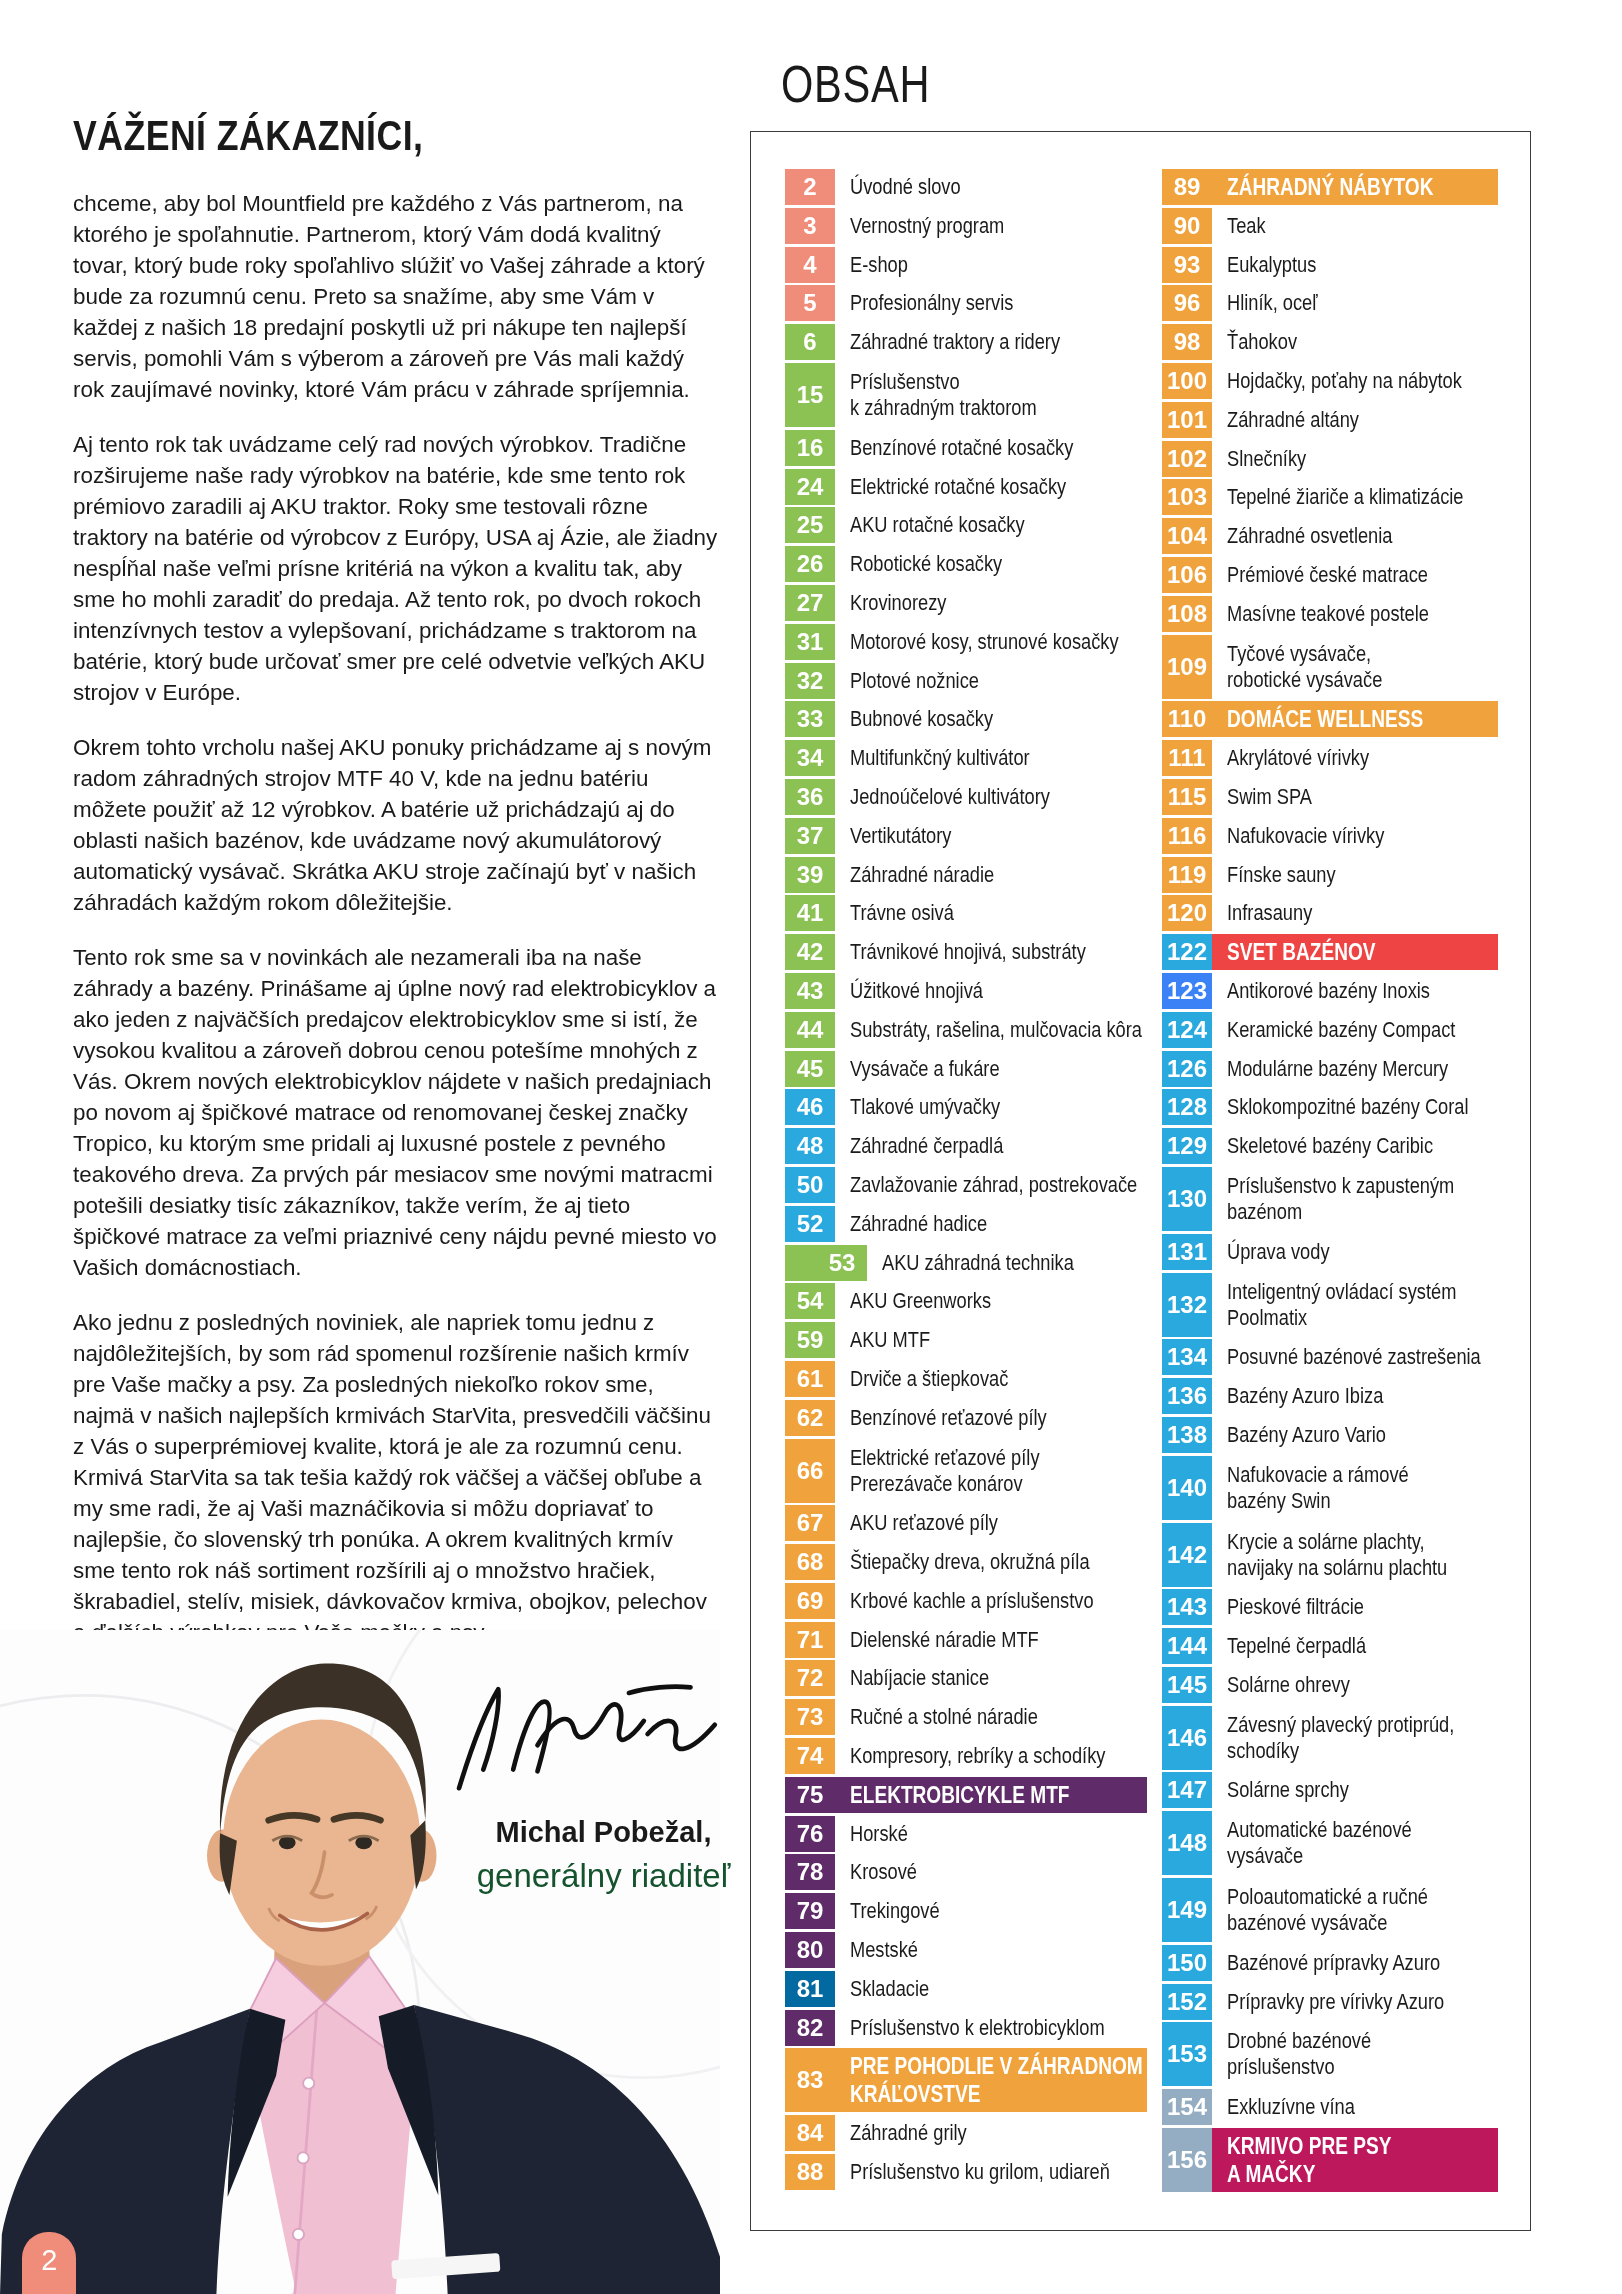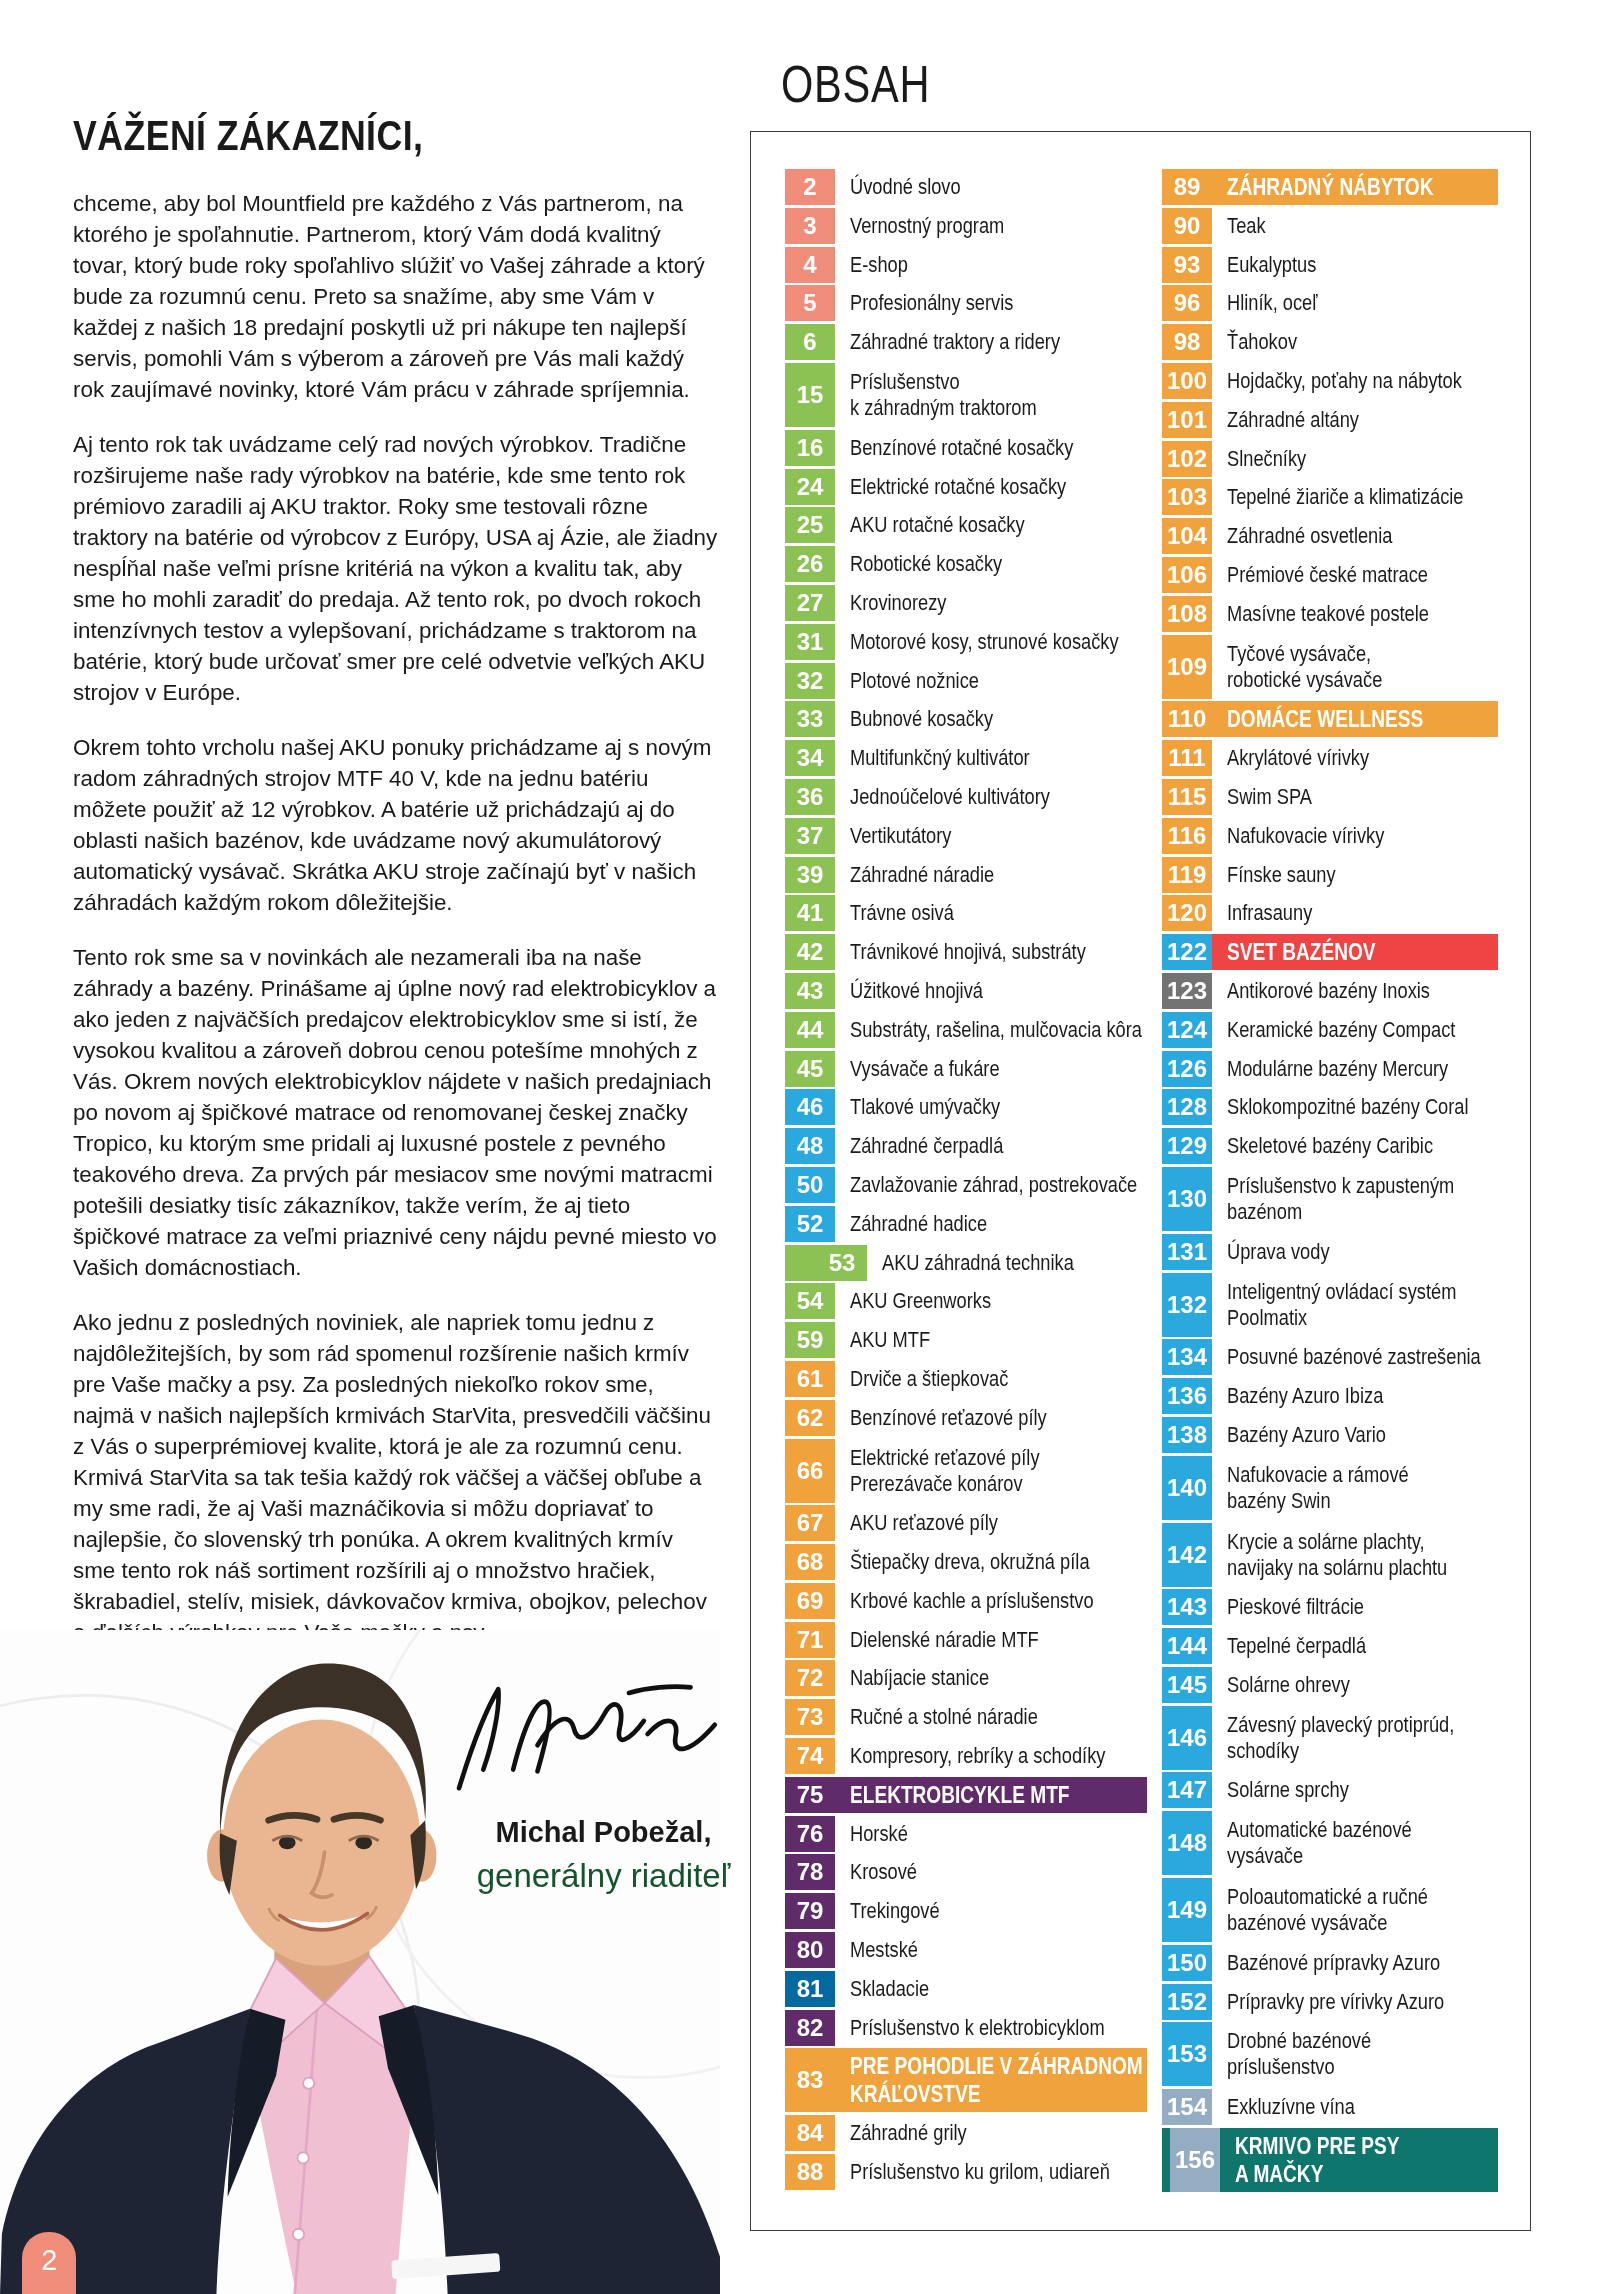--- a/index.html
+++ b/index.html
@@ -717,21 +717,21 @@
   </div>
         <div class="toc-row single header-row" style="background: #ef4444;">
     <div class="toc-num" style="background: rgb(41, 169, 222);">
             <span>122</span>
           </div>
     <div class="toc-label">
             <span class="squeeze">SVET BAZÉNOV</span>
           </div>
   </div>
         <div class="toc-row single">
-    <div class="toc-num" style="background: #737373;">
+    <div class="toc-num" style="background: #3b82f6;">
             <span>123</span>
           </div>
     <div class="toc-label">
             <span class="squeeze">Antikorové bazény Inoxis</span>
           </div>
   </div>
         <div class="toc-row single">
     <div class="toc-num" style="background: rgb(41, 169, 222);">
             <span>124</span>
           </div>
@@ -916,21 +916,21 @@
           </div>
   </div>
         <div class="toc-row single">
     <div class="toc-num" style="background: rgb(149, 173, 194);">
             <span>154</span>
           </div>
     <div class="toc-label">
             <span class="squeeze">Exkluzívne vína</span>
           </div>
   </div>
-        <div class="toc-row double header-row" style="background: #0f766e; padding-left: 8px;">
+        <div class="toc-row double header-row" style="background: #be185d;">
     <div class="toc-num" style="background: rgb(149, 173, 194);">
             <span>156</span>
           </div>
     <div class="toc-label">
             <span class="squeeze">KRMIVO PRE PSY
 A MAČKY</span>
           </div>
   </div>
       </div>
   </div>

